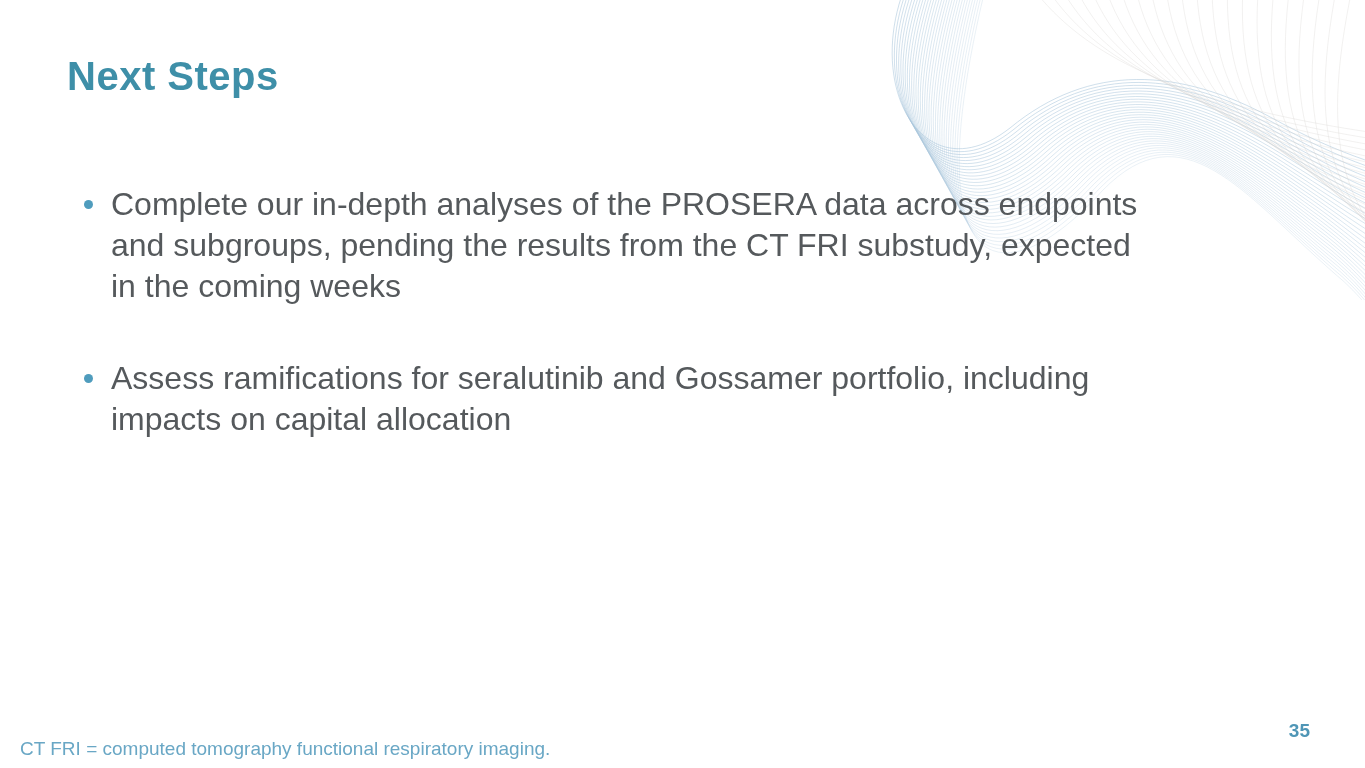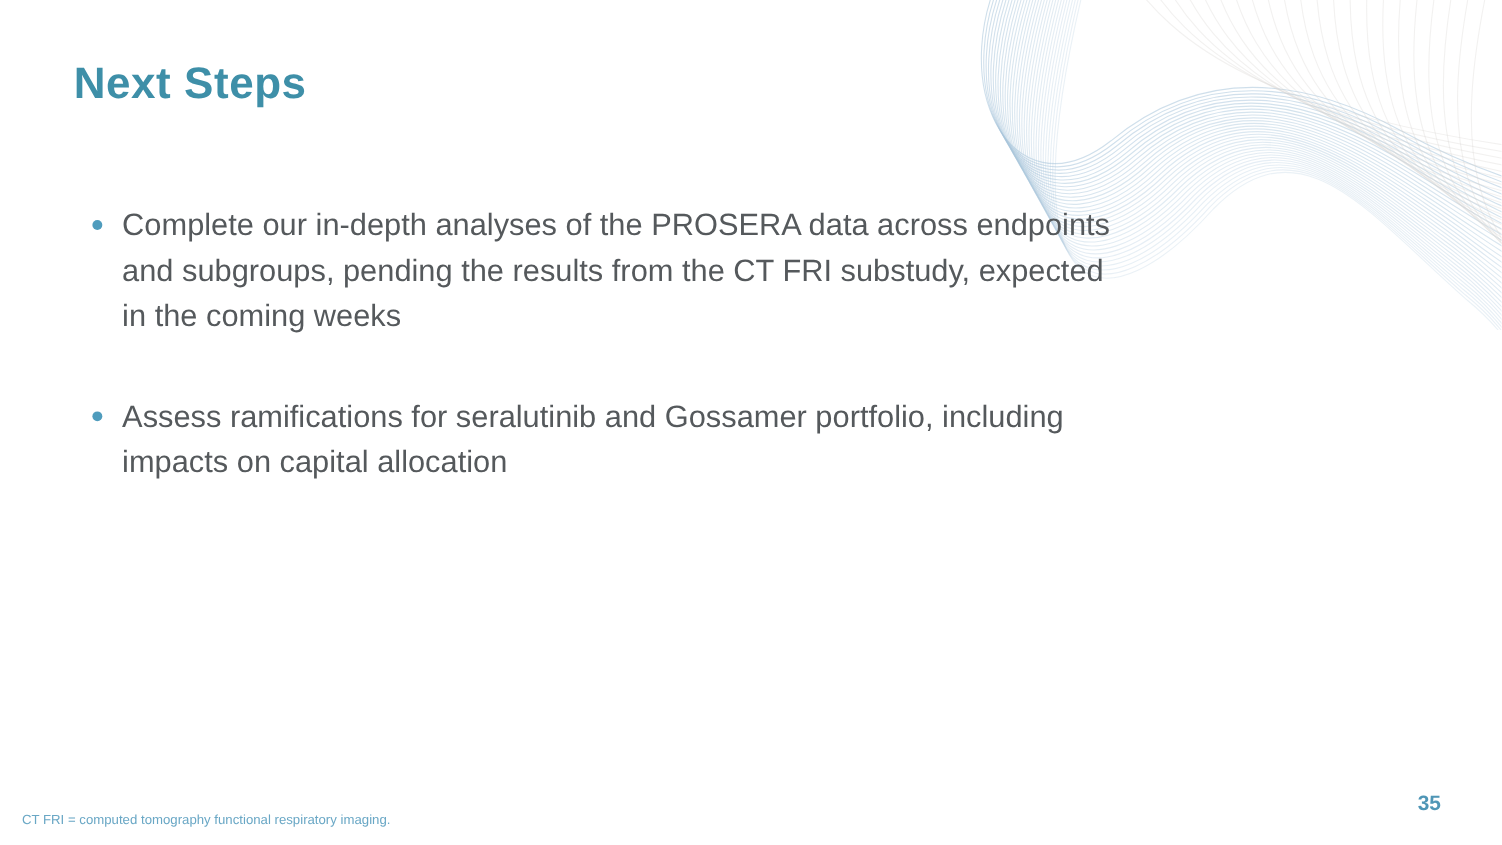--- a/index.html
+++ b/index.html
@@ -65,31 +65,31 @@
     flex: 0 0 auto;
     width: 9px;
     height: 9px;
     border-radius: 50%;
     background: var(--dot-color);
     margin-top: 16px;
     margin-right: 18px;
   }
 
   .bullet-text {
-    font-size: 28px;
+    font-size: 32px;
     line-height: 41px;
     color: var(--body-color);
     white-space: pre-line;
   }
 
   .footnote {
     position: absolute;
     left: 20px;
     top: 738px;
-    font-size: 12px;
+    font-size: 19px;
     line-height: 1.2;
     color: var(--footnote-color);
     text-align: right;
   }
 
   .page-number {
     position: absolute;
     right: 55px;
     top: 720px;
     font-size: 19px;

